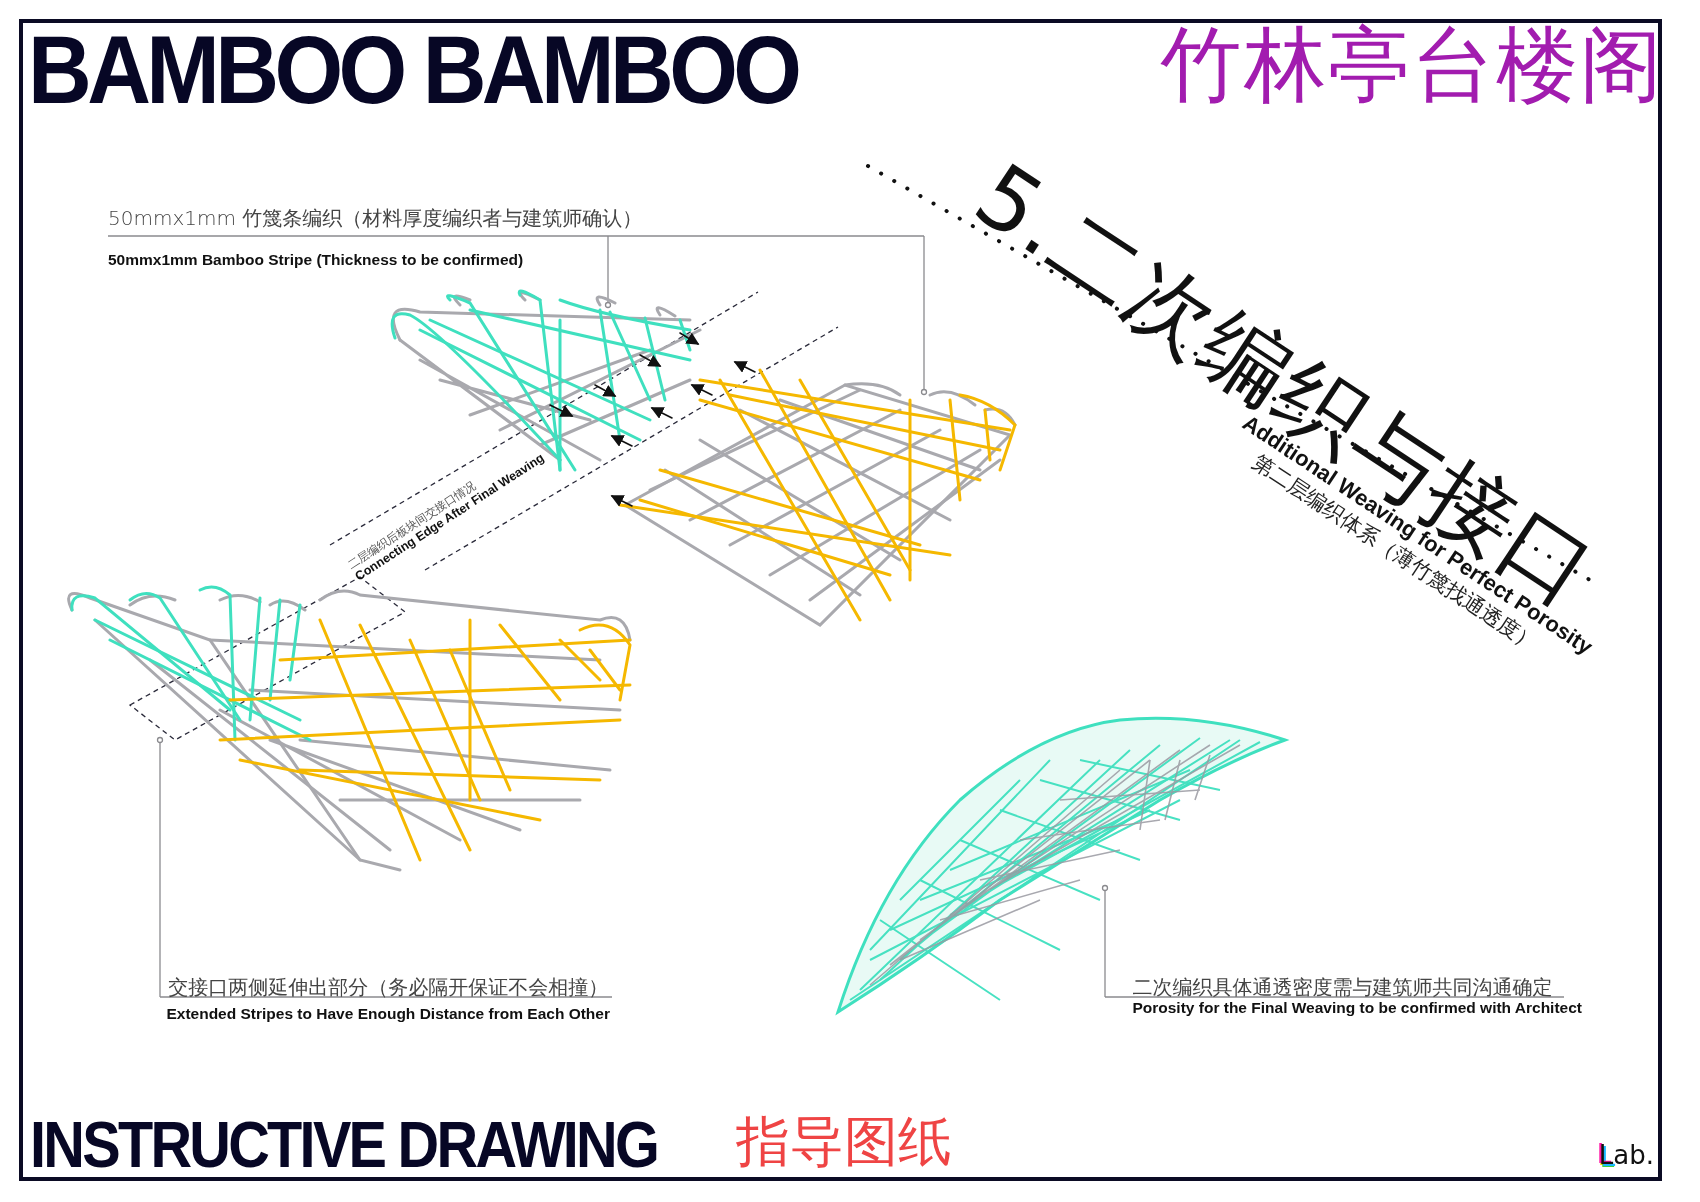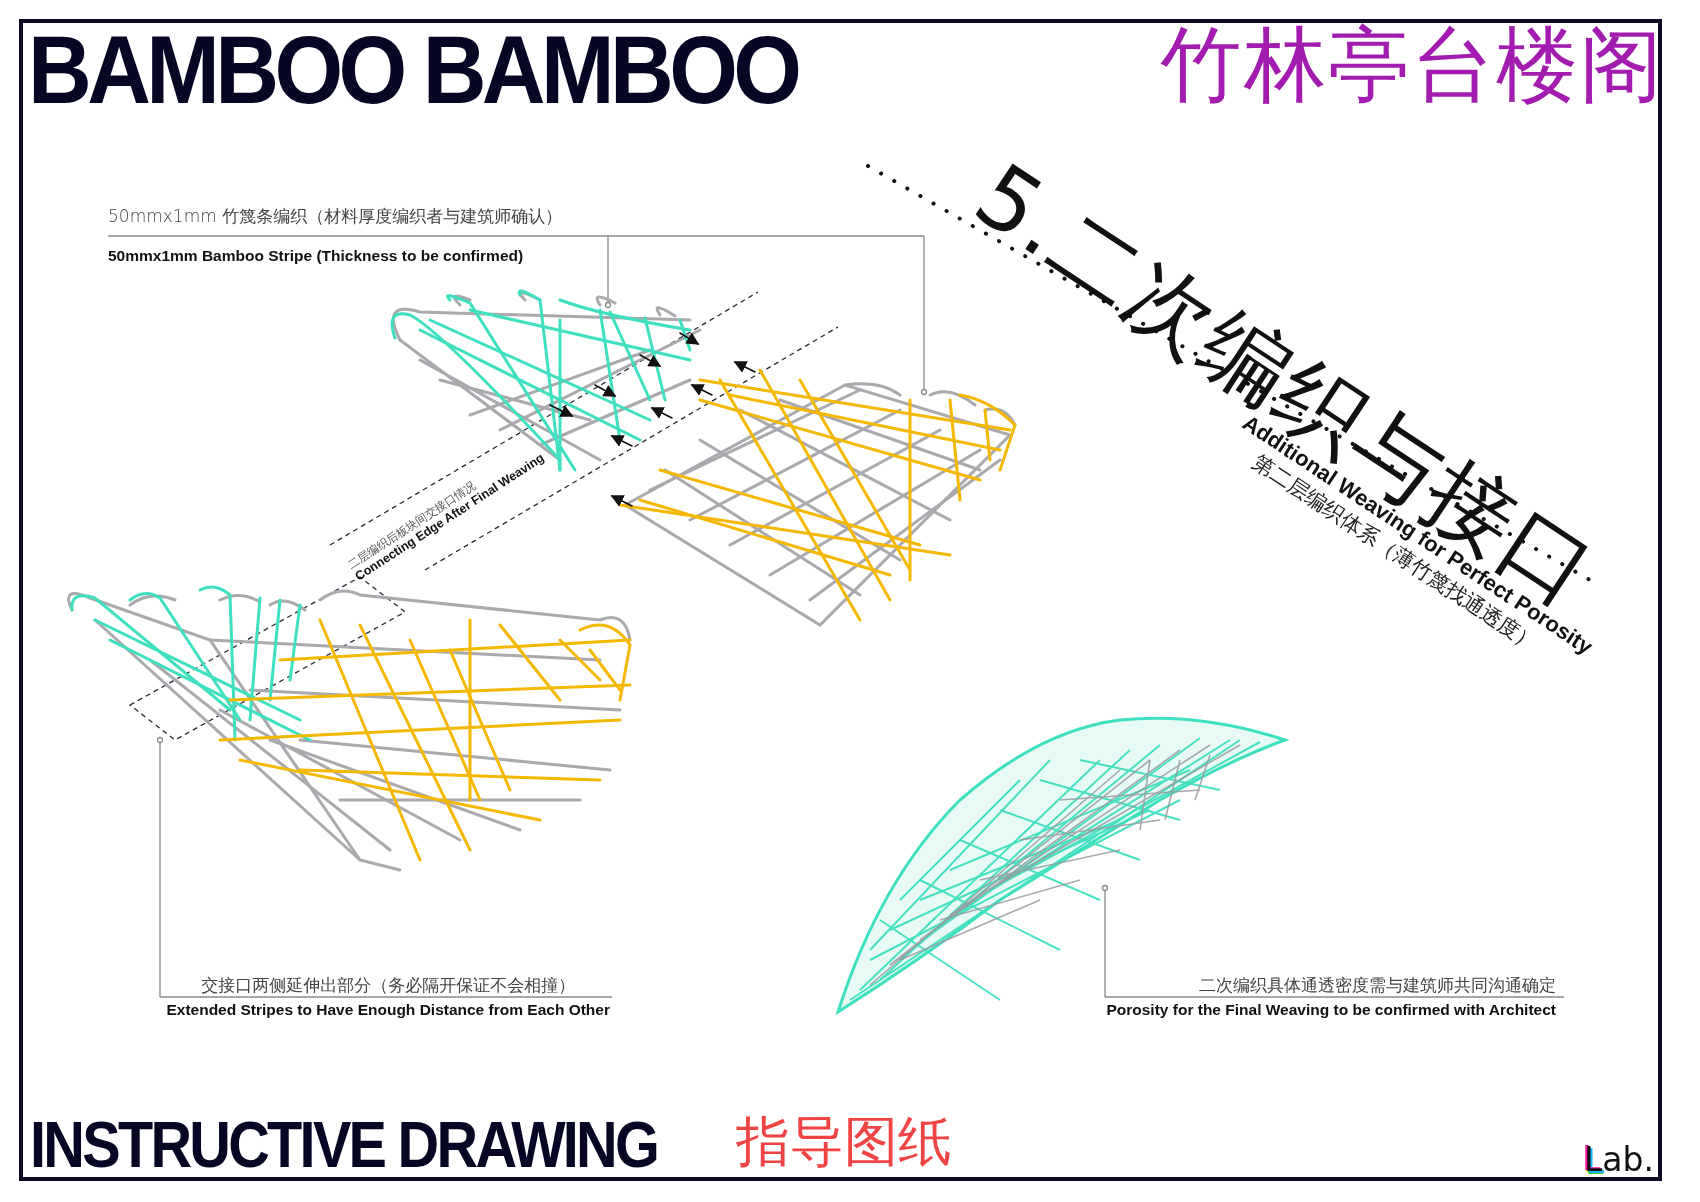--- a/index.html
+++ b/index.html
@@ -2,24 +2,24 @@
 <html><head>
 <meta charset="utf-8">
 <style>
   html,body{margin:0;padding:0;background:#ffffff;}
   body{width:1700px;height:1202px;position:relative;overflow:hidden;font-family:"Liberation Sans","DejaVu Sans",sans-serif;color:#0a0a1f;}
   .frame{position:absolute;left:19px;top:19px;width:1643px;height:1162px;border:4px solid #0b0b24;box-sizing:border-box;}
   .title-en{position:absolute;left:28px;top:22px;font-family:"Liberation Sans",sans-serif;font-weight:700;font-size:96px;letter-spacing:-5px;line-height:1;color:#070725;transform:scaleX(0.92);transform-origin:left top;white-space:nowrap;}
   .title-cn{position:absolute;right:36px;top:22px;font-family:"DejaVu Sans",sans-serif;font-weight:300;font-size:82px;letter-spacing:2px;line-height:1.05;color:#a21caf;white-space:nowrap;}
   .footer-en{position:absolute;left:30px;top:1113px;font-family:"Liberation Sans",sans-serif;font-weight:700;font-size:64px;letter-spacing:-3px;line-height:1;color:#070725;transform:scaleX(0.9);transform-origin:left top;white-space:nowrap;}
   .footer-cn{position:absolute;left:736px;top:1112px;font-family:"DejaVu Sans",sans-serif;font-size:54px;line-height:1.1;color:#ef4444;white-space:nowrap;}
-  .logo{position:absolute;right:46px;top:1140px;font-family:"DejaVu Sans",sans-serif;font-size:33px;font-weight:500;color:#111;white-space:nowrap;}
+  .logo{position:absolute;right:46px;top:1140px;font-family:"DejaVu Sans",sans-serif;font-size:26px;font-weight:500;color:#111;white-space:nowrap;}
   .logo .L{position:relative;display:inline-block;color:#111;text-shadow:-2px -1px 0 #ff1aa8,2px 2px 0 #19b8ff,1px 3px 0 #3fd03f,-1px 1px 0 #ffd400;}
   .note{position:absolute;white-space:nowrap;line-height:1.2;}
-  .note .cn{font-family:"DejaVu Sans",sans-serif;font-size:17px;color:#444;font-weight:300;}
+  .note .cn{font-family:"DejaVu Sans",sans-serif;font-size:20px;color:#444;font-weight:300;}
   .note .en{font-family:"Liberation Sans",sans-serif;font-size:15.5px;font-weight:700;color:#111;}
   .diag-title{position:absolute;left:1010px;top:150px;transform-origin:left top;transform:rotate(33.5deg);white-space:nowrap;}
   .diag-title .big{font-family:"DejaVu Sans",sans-serif;font-size:88px;line-height:1;color:#111;letter-spacing:2px;}
   .diag-sub{position:absolute;left:1252px;top:410px;transform-origin:left top;transform:rotate(33.5deg);white-space:nowrap;}
   .diag-sub .en{font-family:"Liberation Sans",sans-serif;font-weight:700;font-size:22px;color:#111;display:block;}
   .diag-sub .cn{font-family:"DejaVu Sans",sans-serif;font-size:21px;color:#222;font-weight:300;display:block;margin-left:30px;}
   .conn-label{position:absolute;left:345px;top:560px;transform-origin:left top;transform:rotate(-33deg);white-space:nowrap;line-height:1.25;}
   .conn-label .cn{font-family:"DejaVu Sans",sans-serif;font-size:11.5px;color:#555;display:block;}
   .conn-label .en{font-family:"Liberation Sans",sans-serif;font-size:12.5px;font-weight:700;color:#111;display:block;}
   svg.art{position:absolute;left:0;top:0;}
@@ -171,22 +171,22 @@
 <div class="conn-label">
   <span class="cn">二层编织后板块间交接口情况</span>
   <span class="en">Connecting Edge After Final Weaving</span>
 </div>
 
 <div class="note" style="right:1090px;top:975px;text-align:center;">
   <div class="cn">交接口两侧延伸出部分（务必隔开保证不会相撞）</div>
   <div class="en" style="margin-top:6px;">Extended Stripes to Have Enough Distance from Each Other</div>
 </div>
 
-<div class="note" style="right:144px;top:975px;text-align:right;">
+<div class="note" style="right:118px;top:975px;">
   <div class="cn">二次编织具体通透密度需与建筑师共同沟通确定</div>
-  <div class="en" style="margin-top:6px;">Porosity for the Final Weaving to be confirmed with Architect</div>
+  <div class="en" style="">Porosity for the Final Weaving to be confirmed with Architect</div>
 </div>
 
 <div class="footer-en">INSTRUCTIVE DRAWING</div>
 <div class="footer-cn">指导图纸</div>
 <div class="logo">
   <span class="L">L</span><span>ab.</span>
 </div>
 
 </body></html>

